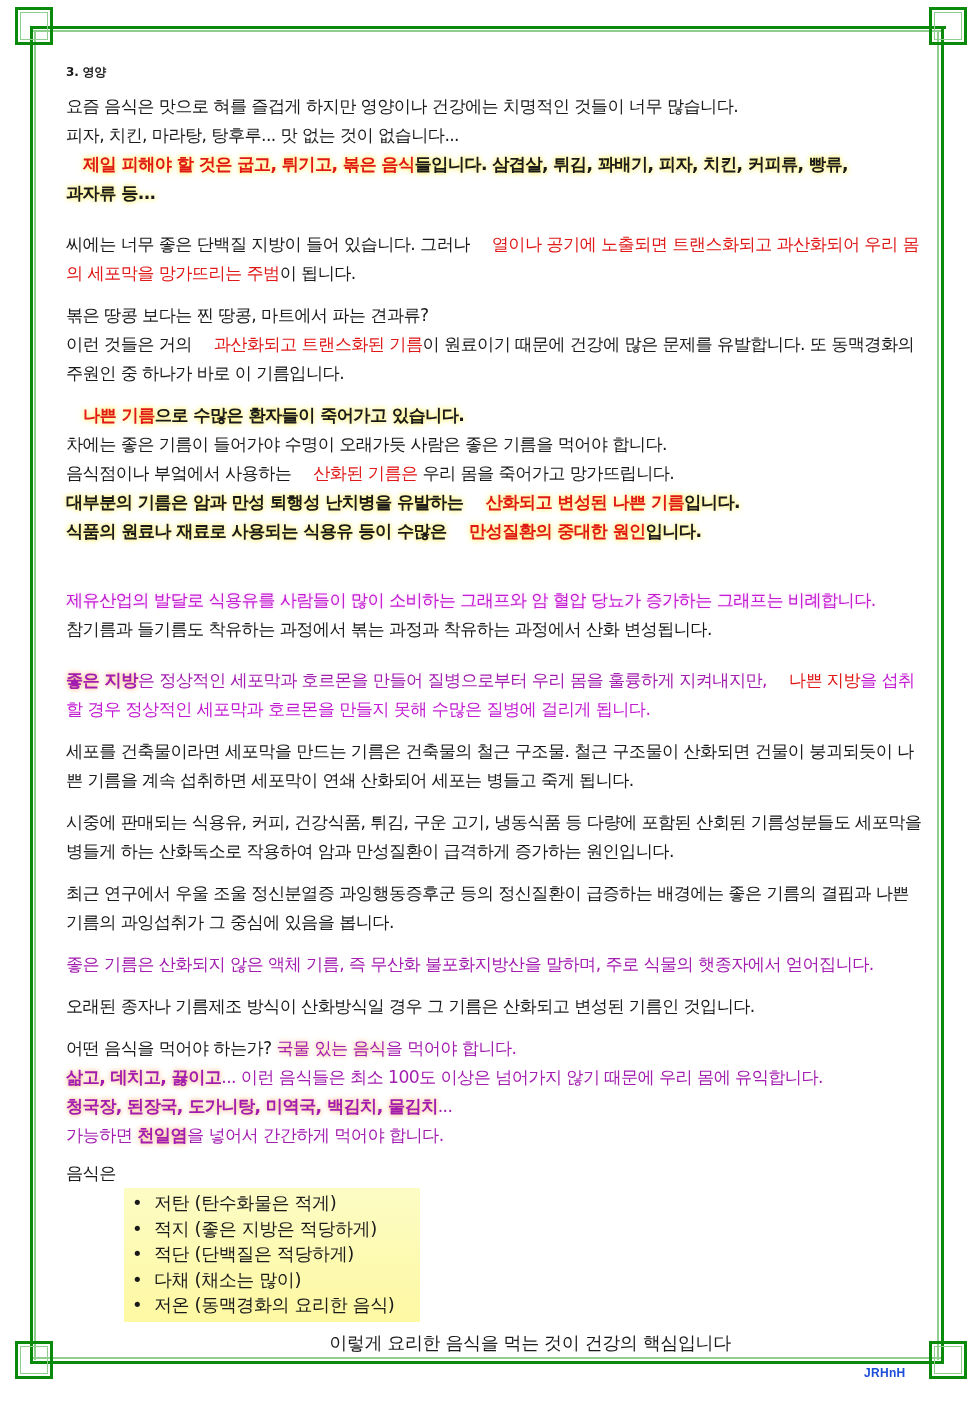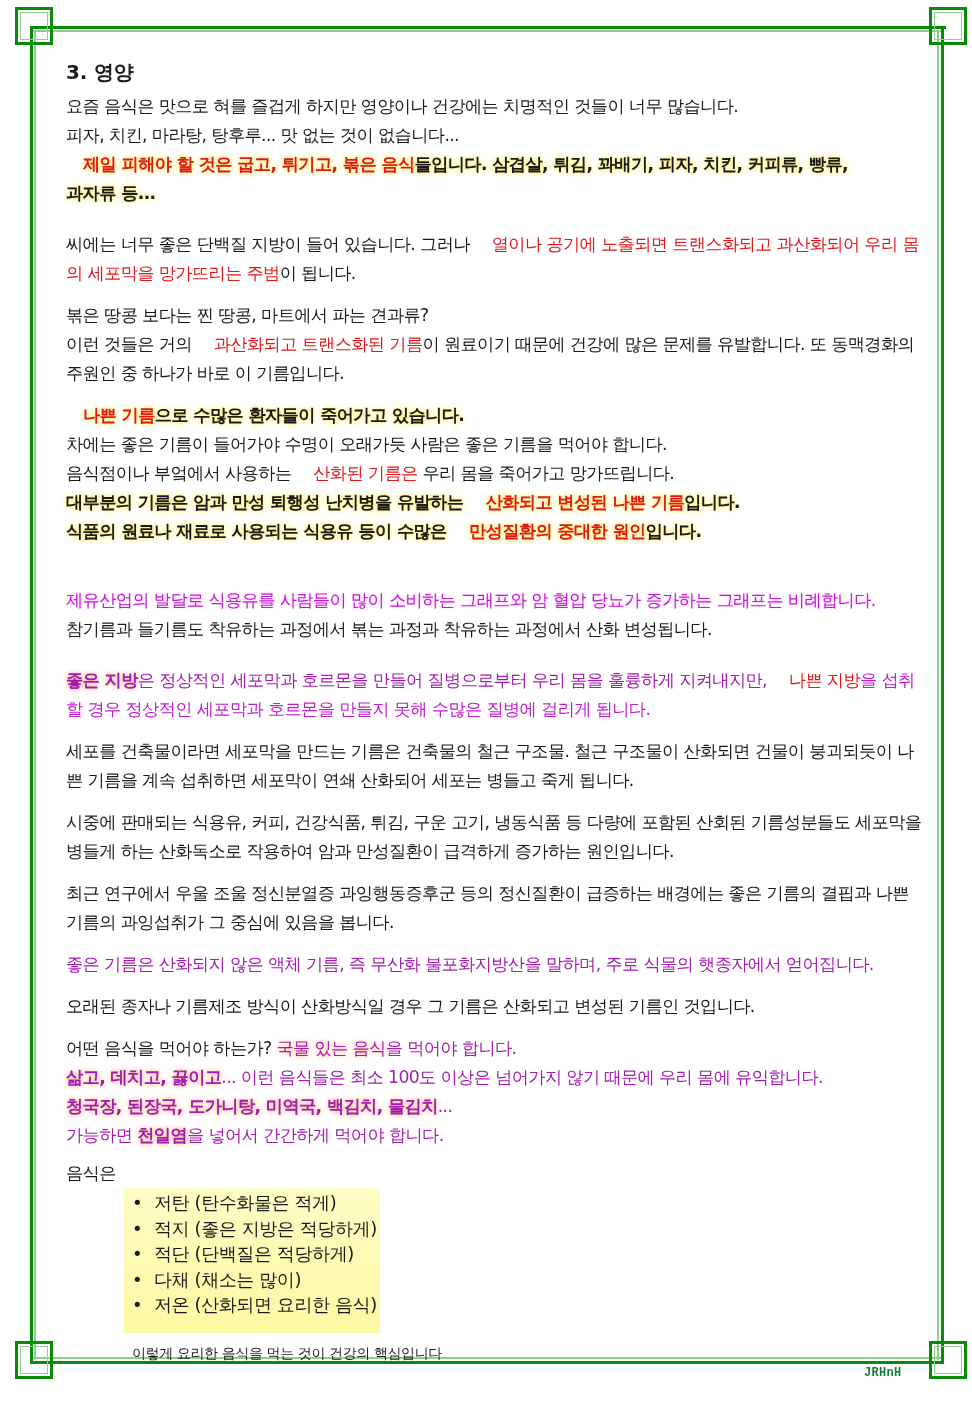--- a/index.html
+++ b/index.html
@@ -29,58 +29,58 @@
     }
     
     .content {
       position: absolute;
       left: 66px; top: 56px; width: 862px;
       font-size: 17.2px;
       line-height: 29px;
       letter-spacing: -0.6px;
     }
     .title {
-      font-size: 20px; font-weight: bold; line-height: 32px;
+      font-size: 12px; font-weight: bold; line-height: 32px;
       margin-bottom: 4px; letter-spacing: -0.2px;
     }
     p { margin: 0; }
     .gap-s { height: 9px; }
     .gap-m { height: 13px; }
     .gap-l { height: 22px; }
     .red { color: #e01818; padding-left: 17px; }
     .magenta { color: #c21ad1; margin-top: 40px; }
     .blue { color: #a21caf; }
     .bold { font-weight: bold; }
     .glow-y { text-shadow: 0 0 4px #fff27a, 0 0 6px #fff27a; }
     .glow-o { text-shadow: 0 0 4px #ffc59a, 0 0 6px #ffd0b0; }
     .glow-p { text-shadow: 0 0 3px #f8c0f8; }
     .list-box {
       margin-left: 58px;
-      width: 256px;
+      width: 296px;
       background: linear-gradient(180deg, #fdfcc4 0%, #fdf8a2 100%);
-      padding: 2px 0 15px 8px;
+      padding: 2px 0 4px 8px;
       line-height: 25.5px;
       font-size: 18px;
       letter-spacing: -0.4px;
     }
     .list-box li {
       list-style: none; position: relative; padding-left: 22px;
     }
     .list-box li::before {
       content: "•"; position: absolute; left: 0; top: 0;
     }
     .closing {
       margin-left: 66px; margin-top: 6px;
-      font-size: 14px; letter-spacing: -0.4px;
+      font-size: 18px; letter-spacing: -0.4px; text-align: center;
     }
     .brand {
       position: absolute; left: 864px; top: 1366px;
-      font-size: 12px; font-weight: bold; color: #15803d;
+      font-size: 12px; font-weight: bold; color: #1d4ed8;
       letter-spacing: 0.3px;
-      font-family: Liberation Mono, monospace;
+      font-family: Liberation Sans, sans-serif;
     }
   </style>
 </head>
 <body>
 
 <div>
 
   <div class="frame-line" style="left:30px; top:26px; width:916px; height:3px;"></div>
   <div class="frame-line light" style="left:33px; top:30px; width:910px; height:2px;"></div>
   <div class="frame-line" style="left:30px; top:26px; width:3px; height:1338px;"></div>
@@ -191,19 +191,19 @@
 
   <div class="gap-s"></div>
 
   <div>
     <p>음식은</p>
     <ul class="list-box">
       <li>저탄 (탄수화물은 적게)</li>
       <li>적지 (좋은 지방은 적당하게)</li>
       <li>적단 (단백질은 적당하게)</li>
       <li>다채 (채소는 많이)</li>
-      <li>저온 (산화되면 요리한 음식)</li>
+      <li>저온 (동맥경화의 요리한 음식)</li>
     </ul>
     <p class="closing">이렇게 요리한 음식을 먹는 것이 건강의 핵심입니다</p>
   </div>
 </div>
 
 <div class="brand">JRHnH</div>
 
 </body></html>

